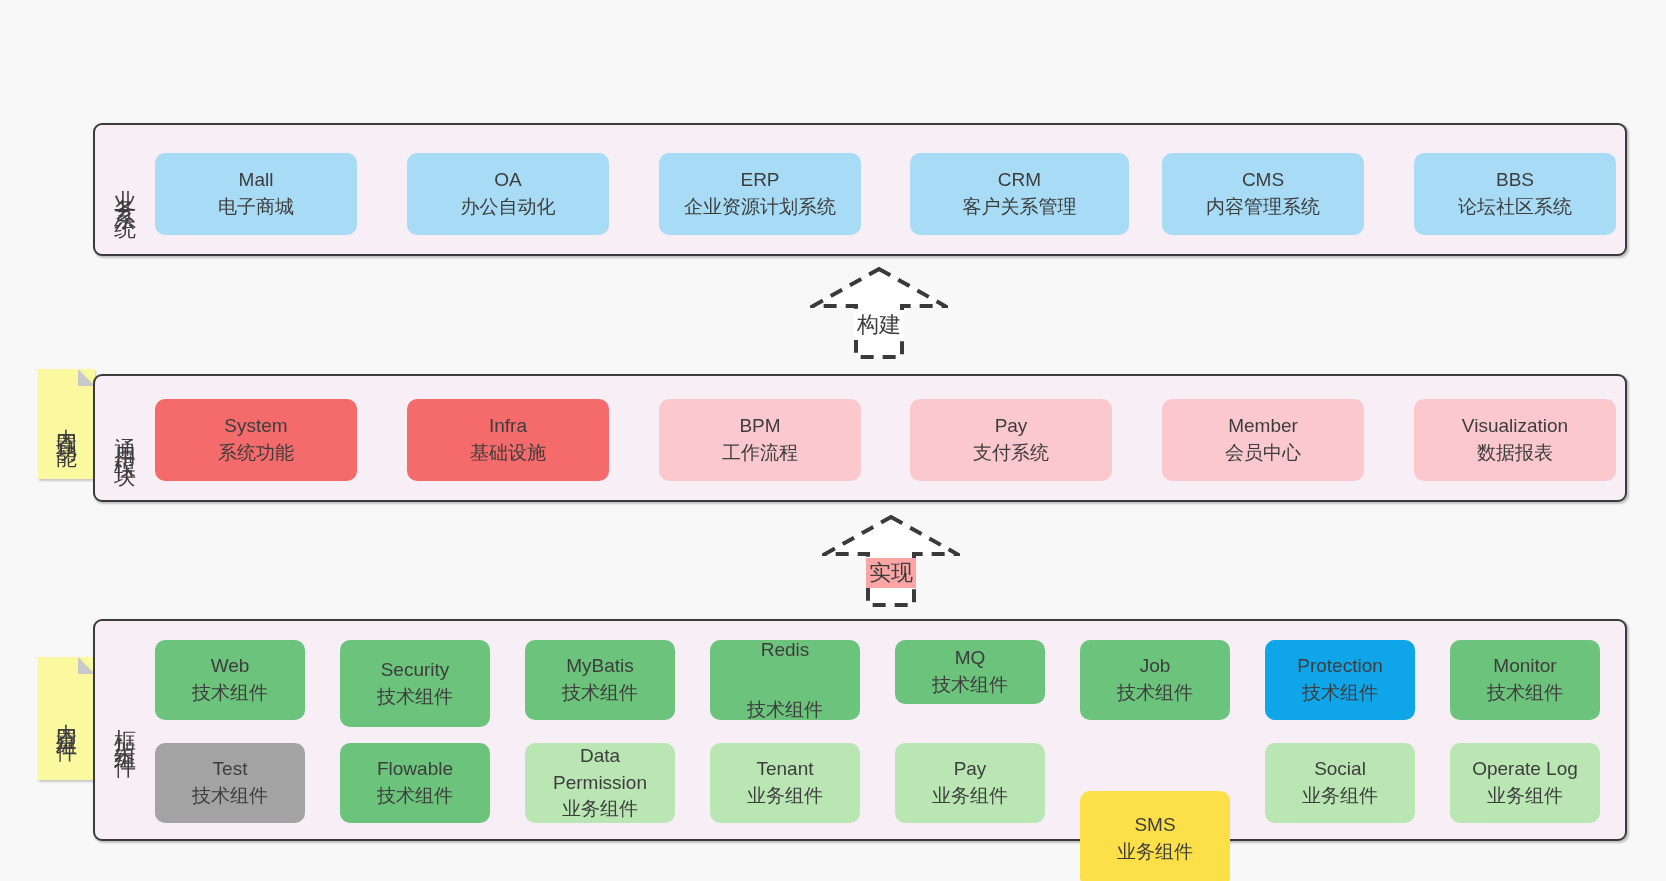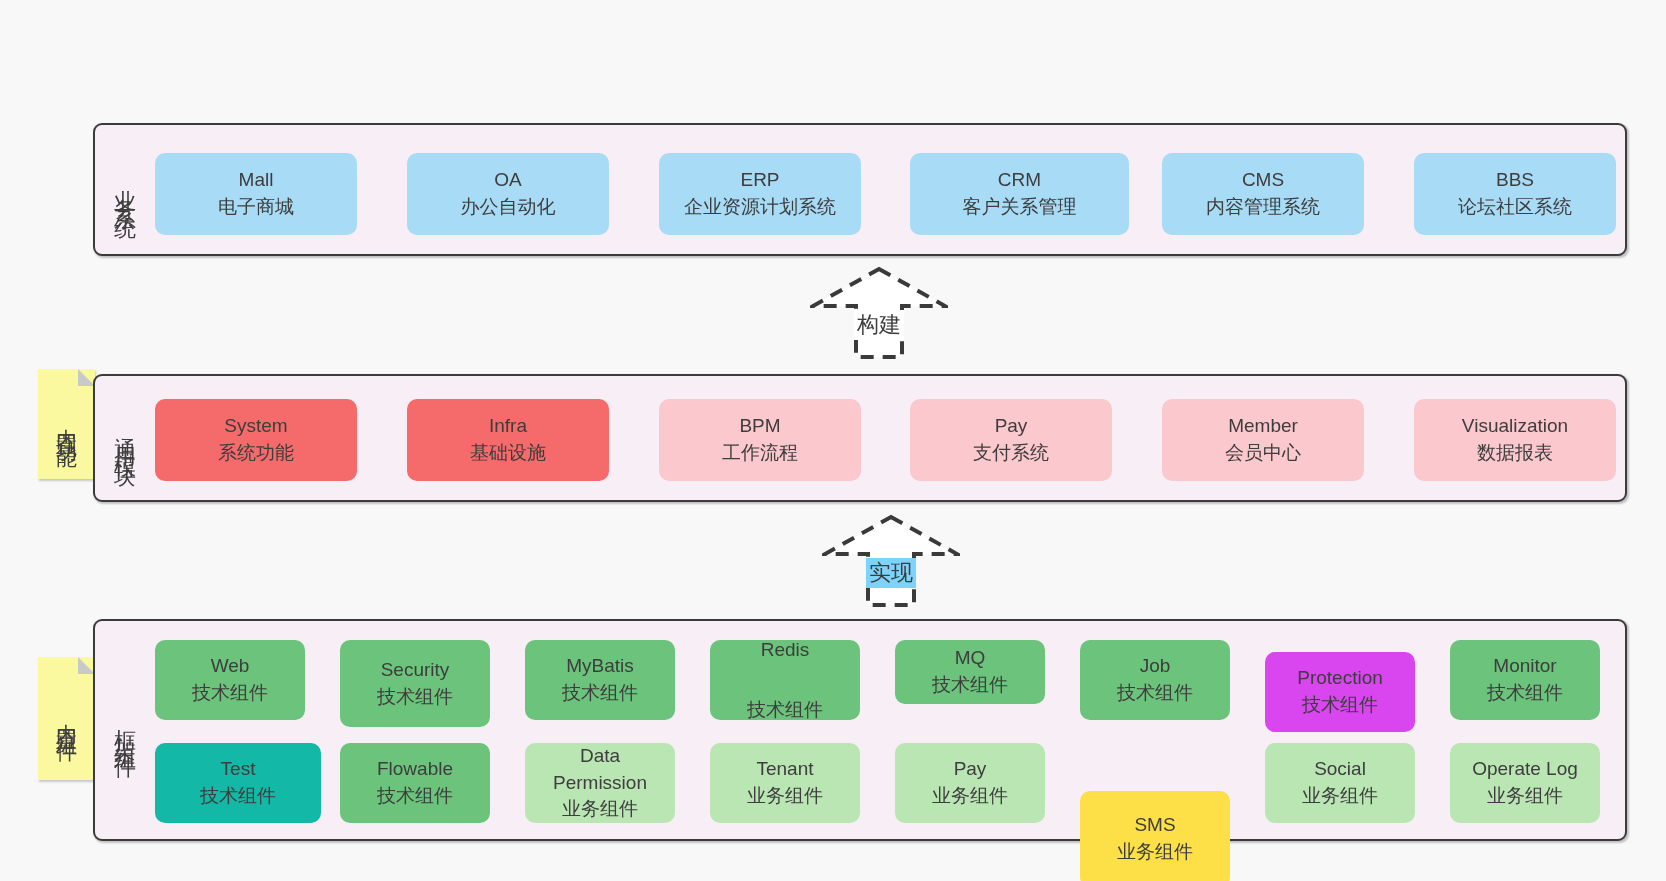--- a/index.html
+++ b/index.html
@@ -111,29 +111,29 @@
         <span>技术组件</span>
       </div>
       <div class="box" style="left: 800px; top: 19px; width: 150px; height: 64px; background: rgb(108, 195, 123); align-items: center;">
         <span>MQ</span>
         <span>技术组件</span>
       </div>
       <div class="box" style="left: 985px; top: 19px; width: 150px; height: 80px; background: rgb(108, 195, 123);">
         <span>Job</span>
         <span>技术组件</span>
       </div>
-      <div class="box" style="left: 1170px; top: 19px; width: 150px; height: 80px; background: #d946ef; margin-top: 12px;">
+      <div class="box" style="left: 1170px; top: 19px; width: 150px; height: 80px; background: #0ea5e9;">
         <span>Protection</span>
         <span>技术组件</span>
       </div>
       <div class="box" style="left: 1355px; top: 19px; width: 150px; height: 80px; background: rgb(108, 195, 123);">
         <span>Monitor</span>
         <span>技术组件</span>
       </div>
-      <div class="box" style="left: 60px; top: 122px; width: 166px; height: 80px; background: #14b8a6;">
+      <div class="box" style="left: 60px; top: 122px; width: 150px; height: 80px; background: #a3a3a3;">
         <span>Test</span>
         <span>技术组件</span>
       </div>
       <div class="box" style="left: 245px; top: 122px; width: 150px; height: 80px; background: rgb(108, 195, 123);">
         <span>Flowable</span>
         <span>技术组件</span>
       </div>
       <div class="box" style="left: 430px; top: 122px; width: 150px; height: 80px; background: rgb(186, 230, 180);">
         <span>Data Permission</span>
         <span>业务组件</span>
@@ -162,15 +162,15 @@
     <div class="arrow" style="left: 810px; top: 266px; width: 138px; height: 94px;">
       <svg width="138" height="94">
         <polygon points="69,3 135,40 92,40 92,91 46,91 46,40 3,40" fill="#ffffff" stroke="#3a3a3a" stroke-width="4" stroke-dasharray="13 9"></polygon>
       </svg>
       <span class="arrow-label" style="background: rgb(255, 255, 255);">构建</span>
     </div>
     <div class="arrow" style="left: 822px; top: 514px; width: 138px; height: 94px;">
       <svg width="138" height="94">
         <polygon points="69,3 135,40 92,40 92,91 46,91 46,40 3,40" fill="#ffffff" stroke="#3a3a3a" stroke-width="4" stroke-dasharray="13 9"></polygon>
       </svg>
-      <span class="arrow-label" style="background: #7dd3fc;">实现</span>
+      <span class="arrow-label" style="background: #fca5a5;">实现</span>
     </div>
   </div>
 
 </body></html>

